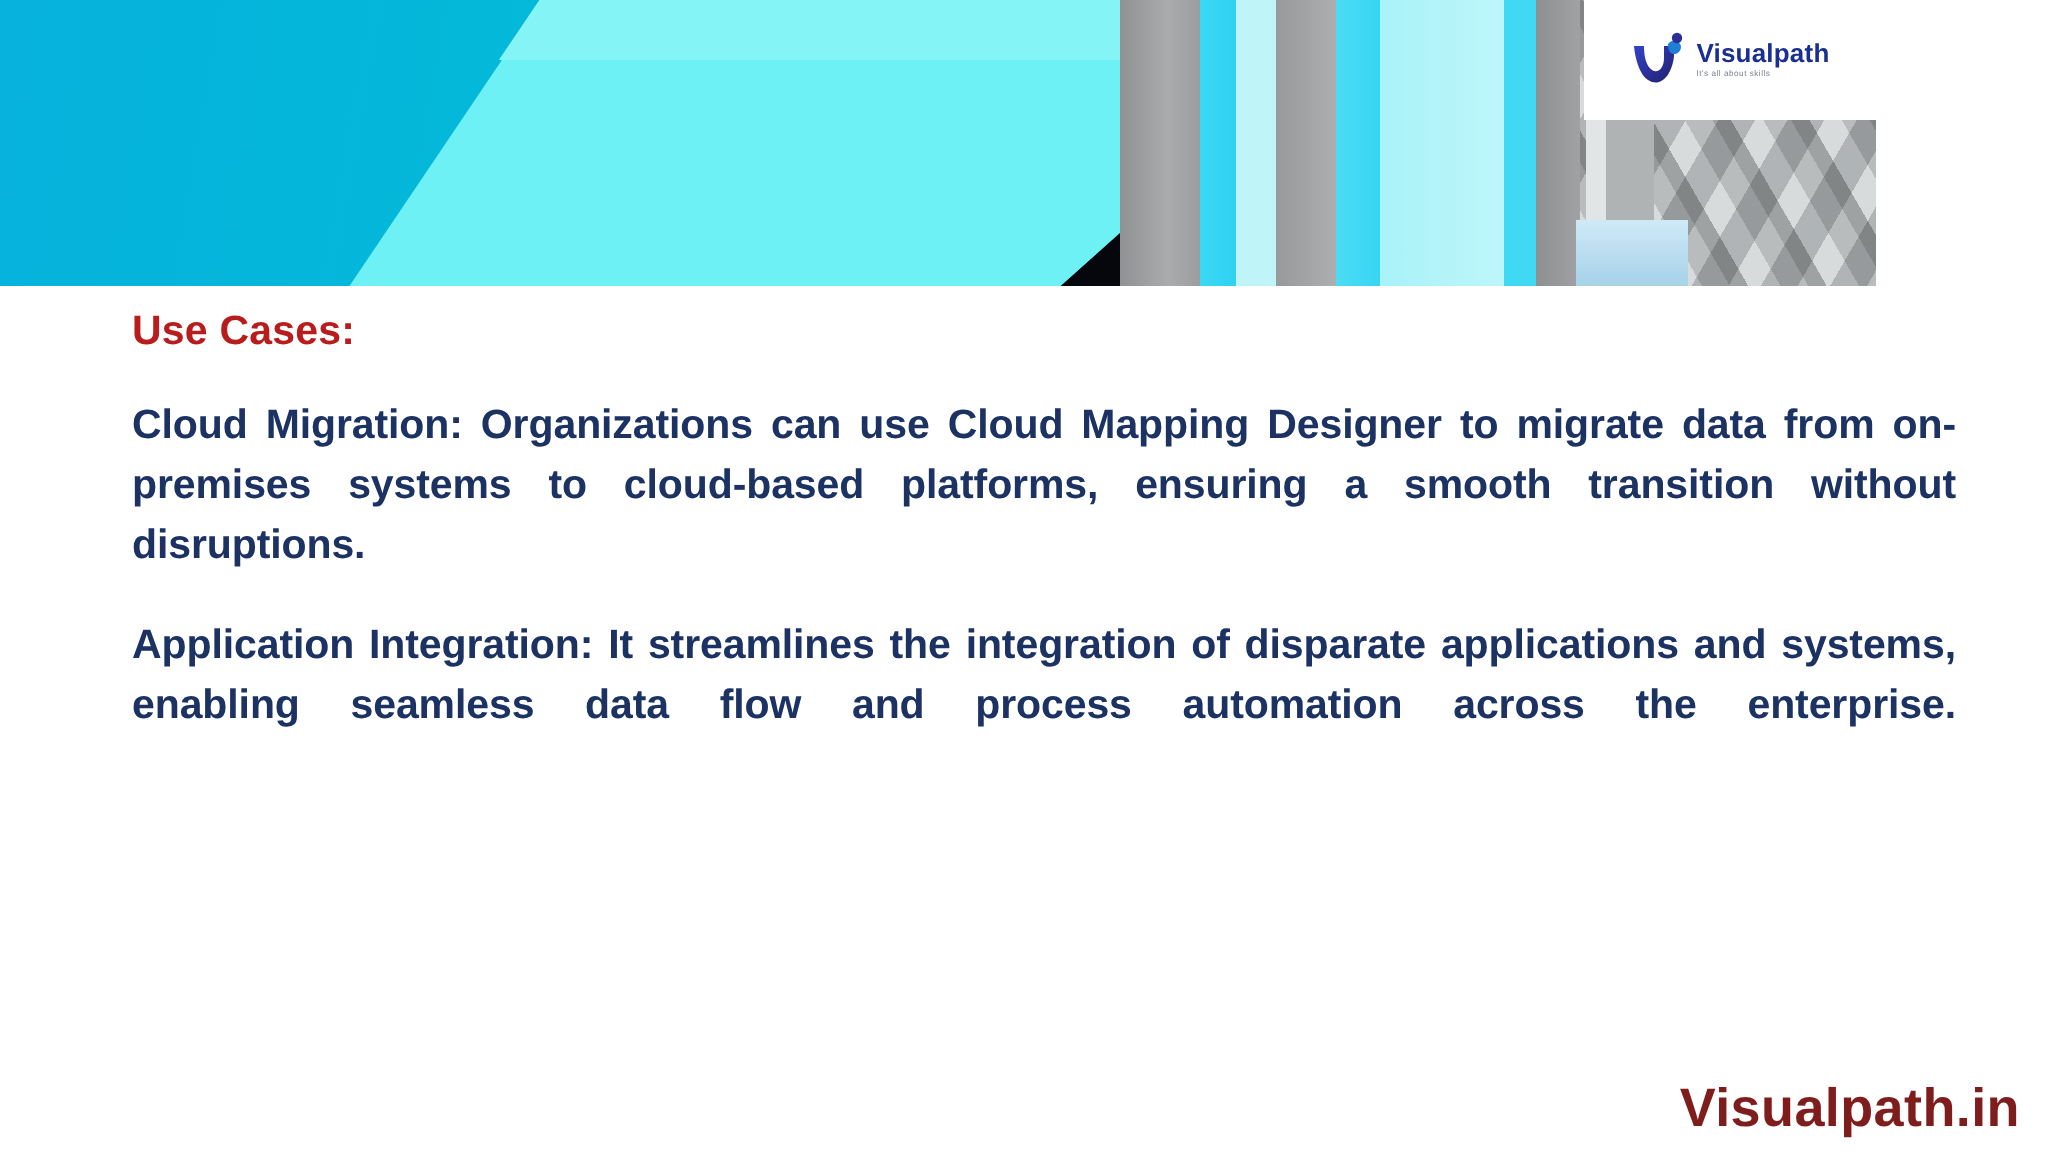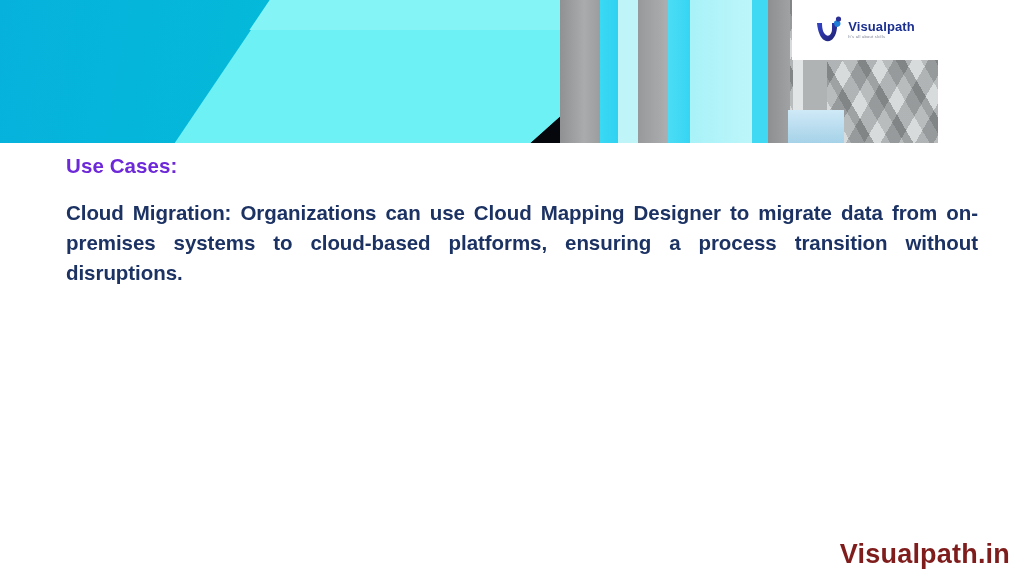--- a/index.html
+++ b/index.html
@@ -54,21 +54,21 @@
     display:flex;align-items:center;justify-content:center;}
   .logo-inner{display:flex;align-items:center;gap:3px;}
   .logo-mark{width:30px;height:28px;position:relative;flex:none;}
   .logo-text{display:flex;flex-direction:column;line-height:1;}
   .logo-name{font-size:13px;font-weight:bold;color:#1a2f8f;letter-spacing:.1px;}
   .logo-tag{font-size:4.1px;color:#7b8192;letter-spacing:.25px;margin-top:2px;white-space:nowrap;}
 
   
   .content{position:absolute;left:66px;top:155px;width:912px;}
   .heading{
-    color:#6d28d9;font-weight:bold;font-size:20.5px;line-height:1.1;
+    color:#b91c1c;font-weight:bold;font-size:20.5px;line-height:1.1;
     margin:0 0 20px 0;letter-spacing:.1px;
   }
   p.para{
     color:#1b3263;font-weight:bold;font-size:20.5px;line-height:1.47;
     margin:0 0 20px 0;text-align:justify;text-justify:inter-word;
     letter-spacing:-.05px;
   }
   p.para:last-child{margin-bottom:0;}
   p.para.last{text-align:justify;}
   p.para.last:after{content:"";display:inline-block;width:100%;}
@@ -151,18 +151,19 @@
           <span class="logo-name">Visualpath</span>
           <span class="logo-tag">It's all about skills</span>
         </span>
       </div>
     </div>
   </div>
 
   <div class="content">
     <div class="heading">Use Cases:</div>
 
-    <p class="para">Cloud Migration: Organizations can use Cloud Mapping Designer to migrate data from on-premises systems to cloud-based platforms, ensuring a process transition without disruptions.</p>
+    <p class="para">Cloud Migration: Organizations can use Cloud Mapping Designer to migrate data from on-premises systems to cloud-based platforms, ensuring a smooth transition without disruptions.</p>
+    <p class="para last">Application Integration: It streamlines the integration of disparate applications and systems, enabling seamless data flow and process automation across the enterprise.</p>
   </div>
 
   <div class="footer-brand">Visualpath.in</div>
 
 </div>
 
 </body></html>

